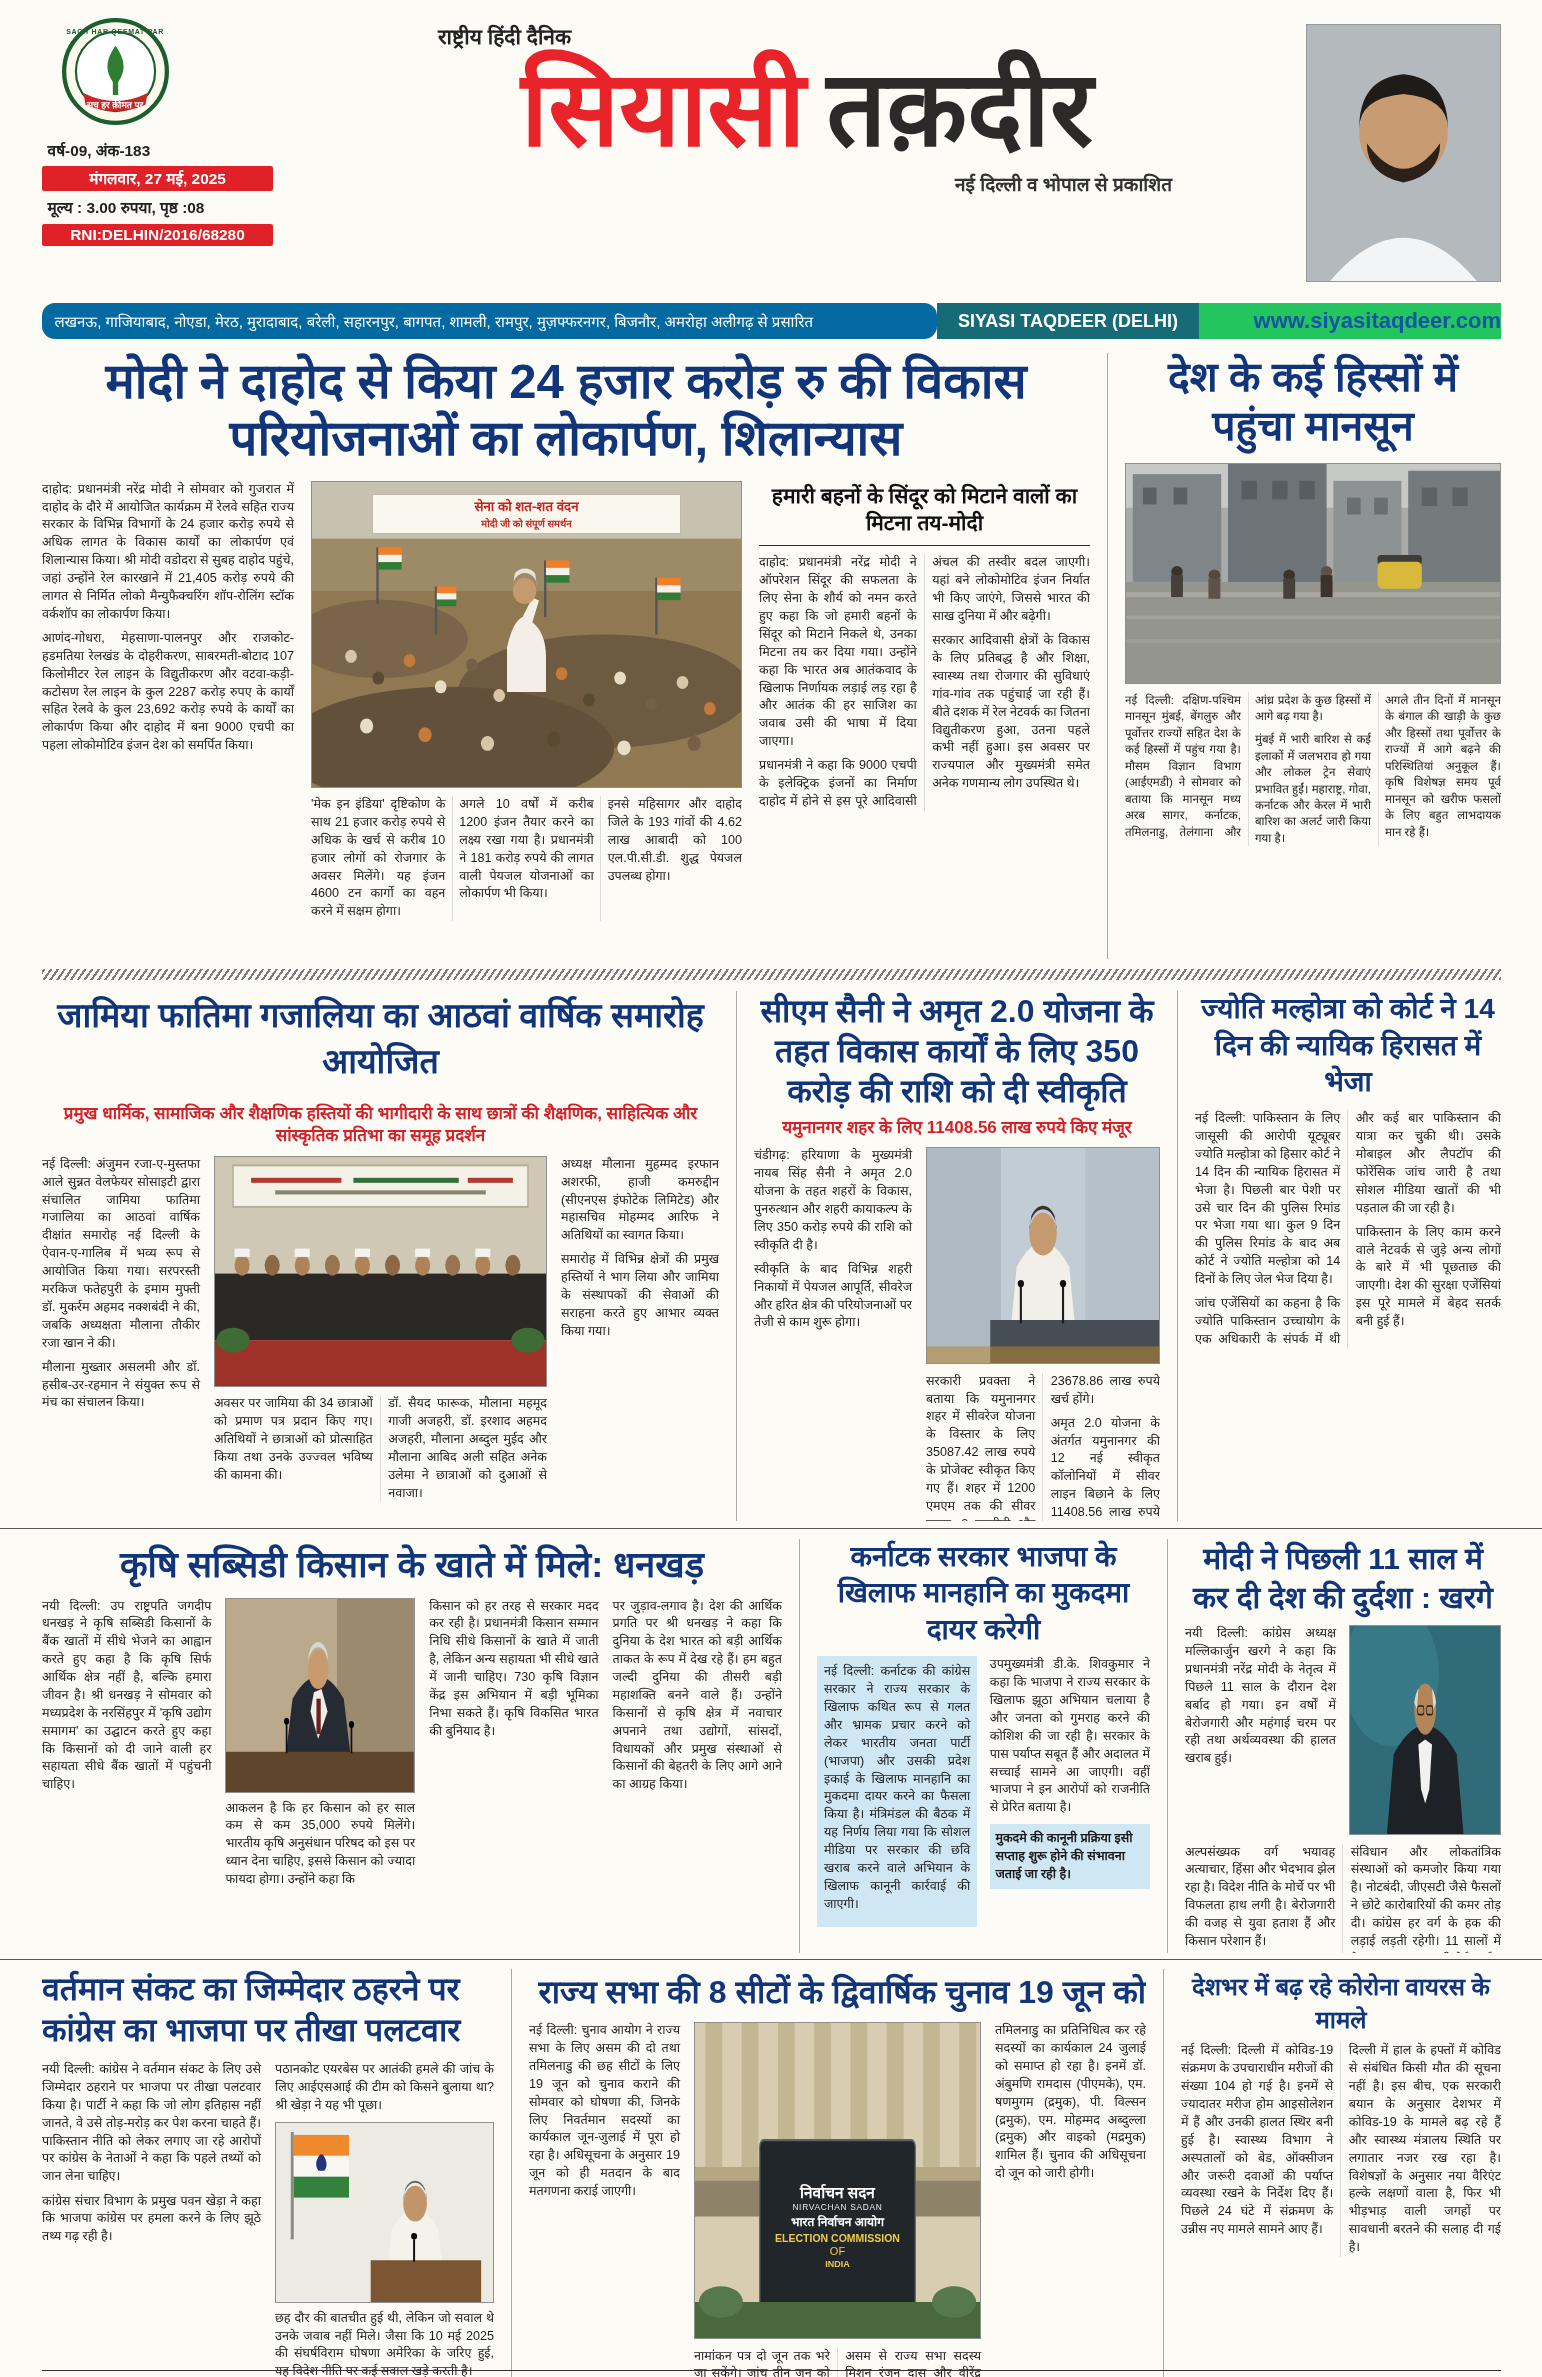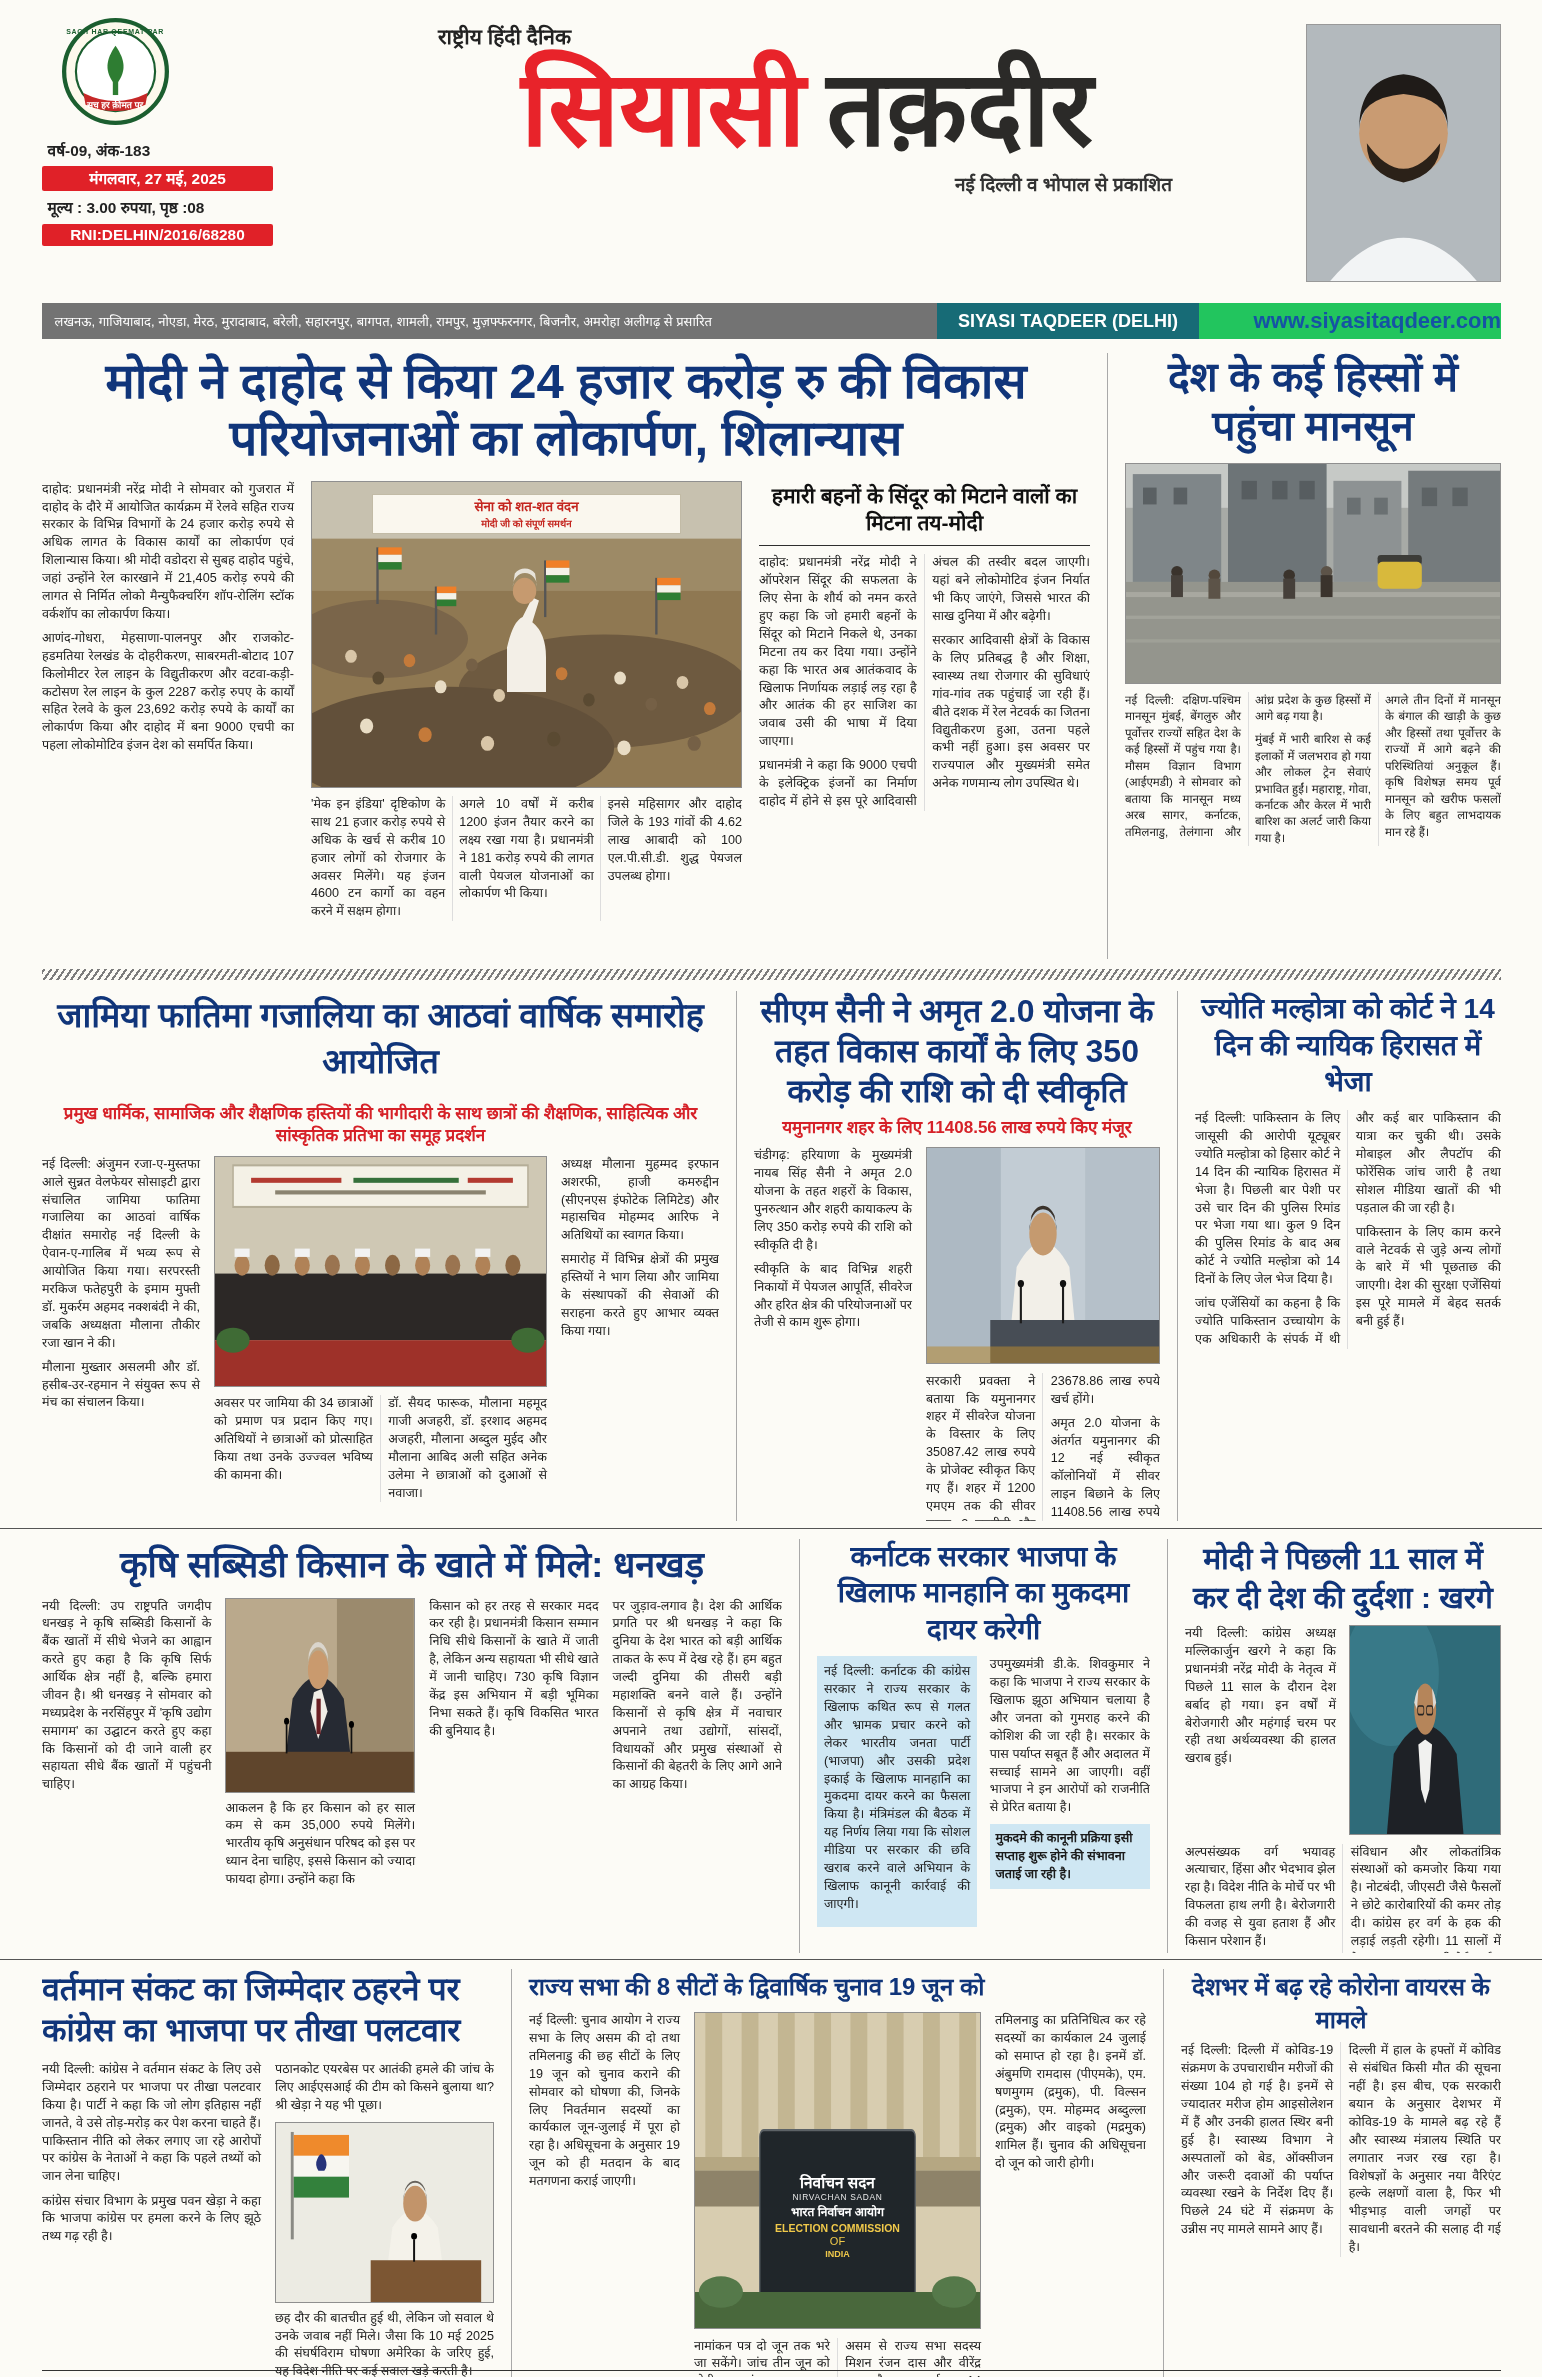--- a/index.html
+++ b/index.html
@@ -21,21 +21,21 @@
 .paper-title{font-size:105px;font-weight:800;line-height:1.08;white-space:nowrap;}
 .t-red{color:#e8232a;}
 .t-dark{color:#2b2a28;margin-left:21px;}
 .publish-line{font-size:19px;font-weight:700;color:#333;text-align:right;margin-right:119px;margin-top:5.6px;}
 .mast-right{width:210px;display:flex;justify-content:flex-end;align-items:flex-start;padding-top:5.6px;}
 .portrait{width:195px;height:258px;border:0.7px solid #999;overflow:hidden;}
 .portrait svg{width:100%;height:100%;}
 
 
 .city-bar{display:flex;height:36px;margin:0 42px;align-items:stretch;}
-.cities{flex:1;background:#737373;color:#fff;font-size:13px;display:flex;align-items:center;padding:0 12.6px;}
+.cities{flex:1;background:#0369a1;color:#fff;font-size:15px;display:flex;align-items:center;padding:0 12.6px;border-radius:13px;}
 .brand{background:#176b76;color:#fff;font-weight:700;font-size:18px;display:flex;align-items:center;padding:0 21px;}
 .website{width:302px;background:#22c55e;color:#1553a4;font-weight:800;font-size:22px;display:flex;align-items:center;justify-content:flex-end;}
 
 
 .body-text{font-size:12.6px;line-height:1.42;}
 .col-list p{margin-bottom:6.3px;text-align:justify;}
 .cols-2{column-count:2;column-gap:15.4px;column-rule:0.7px solid #ddd;}
 .cols-3{column-count:3;column-gap:14px;column-rule:0.7px solid #ddd;}
 .photo{position:relative;border:0.7px solid #8f8f8f;overflow:hidden;background:#cfcabb;}
 .photo svg{width:100%;height:100%;display:block;}
@@ -81,21 +81,21 @@
 .note-blue{background:#cfe7f3;padding:5.6px;font-weight:700;margin-top:7px;}
 .kharge-headline{font-size:30px;line-height:1.3;font-weight:800;text-align:center;margin-bottom:8.4px;}
 .kharge-top{display:grid;grid-template-columns:151px 1fr;gap:12.6px;margin-bottom:8.4px;}
 .kharge-photo{height:210px;}
 
 
 .bottom-row{display:grid;grid-template-columns:452px 635px 1fr;gap:17px;padding:9.8px 42px 0;height:429px;overflow:hidden;border-top:0.7px solid #555;margin-top:5.6px;}
 .congress-headline{font-size:32px;line-height:1.28;font-weight:800;margin-bottom:9.8px;}
 .congress-body{display:grid;grid-template-columns:1fr 1fr;gap:14px;}
 .congress-photo{height:181px;margin:7px 0;}
-.rs-headline{font-size:24px;font-weight:800;text-align:left;margin-bottom:9.8px;}
+.rs-headline{font-size:32px;font-weight:800;text-align:right;margin-bottom:9.8px;}
 .rs-body{display:grid;grid-template-columns:151px 1fr 151px;gap:14px;}
 .ec-photo{height:317px;margin-bottom:8.4px;}
 .ec-sign{position:absolute;left:23%;top:38%;width:54%;height:53%;display:flex;flex-direction:column;align-items:center;justify-content:center;text-align:center;line-height:1.25;}
 .ec-sign .l1{color:#fff;font-weight:800;font-size:15.4px;}
 .ec-sign .l2{color:#e9e9e9;font-size:8.4px;letter-spacing:0.7px;}
 .ec-sign .l3{color:#fff;font-weight:700;font-size:12px;margin-top:2.1px;}
 .ec-sign .l4{color:#f0c94a;font-weight:800;font-size:10.5px;margin-top:2.1px;}
 .ec-sign .l5{color:#f0c94a;font-weight:400;font-size:11px;}
 .ec-sign .l6{color:#f0c94a;font-weight:800;font-size:9px;}
 .covid-kicker{font-size:24px;font-weight:800;text-align:center;margin-bottom:7px;}

